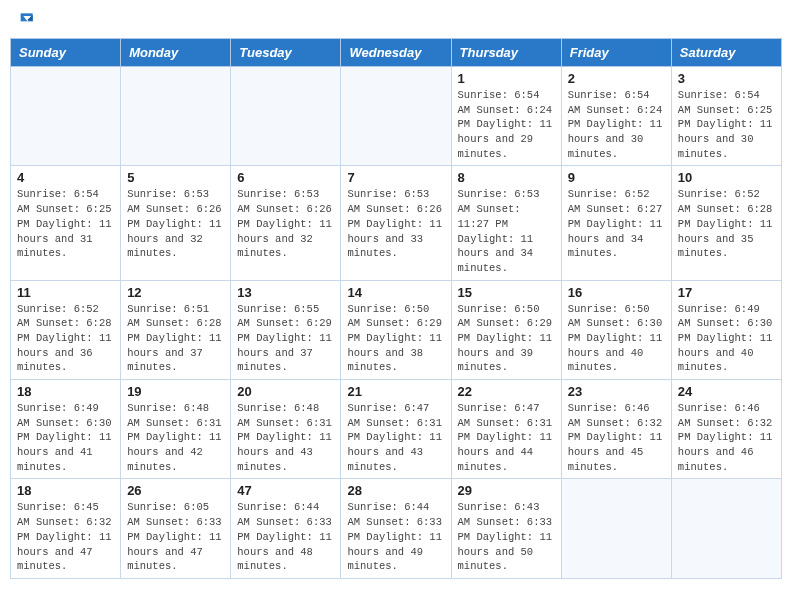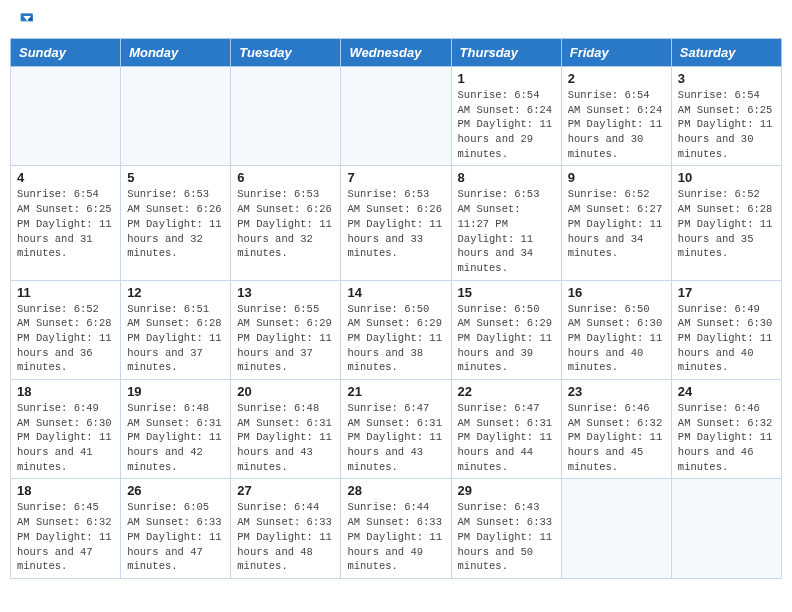--- a/index.html
+++ b/index.html
@@ -293,21 +293,21 @@
 Sunset: 6:32 PM
 Daylight: 11 hours and 47 minutes.</div>
         </td>
         <td>
           <span class="day-number">26</span>
           <div class="day-info">Sunrise: 6:05 AM
 Sunset: 6:33 PM
 Daylight: 11 hours and 47 minutes.</div>
         </td>
         <td>
-          <span class="day-number">27</span>
+          <span class="day-number">47</span>
           <div class="day-info">Sunrise: 6:44 AM
 Sunset: 6:33 PM
 Daylight: 11 hours and 48 minutes.</div>
         </td>
         <td>
           <span class="day-number">28</span>
           <div class="day-info">Sunrise: 6:44 AM
 Sunset: 6:33 PM
 Daylight: 11 hours and 49 minutes.</div>
         </td>

